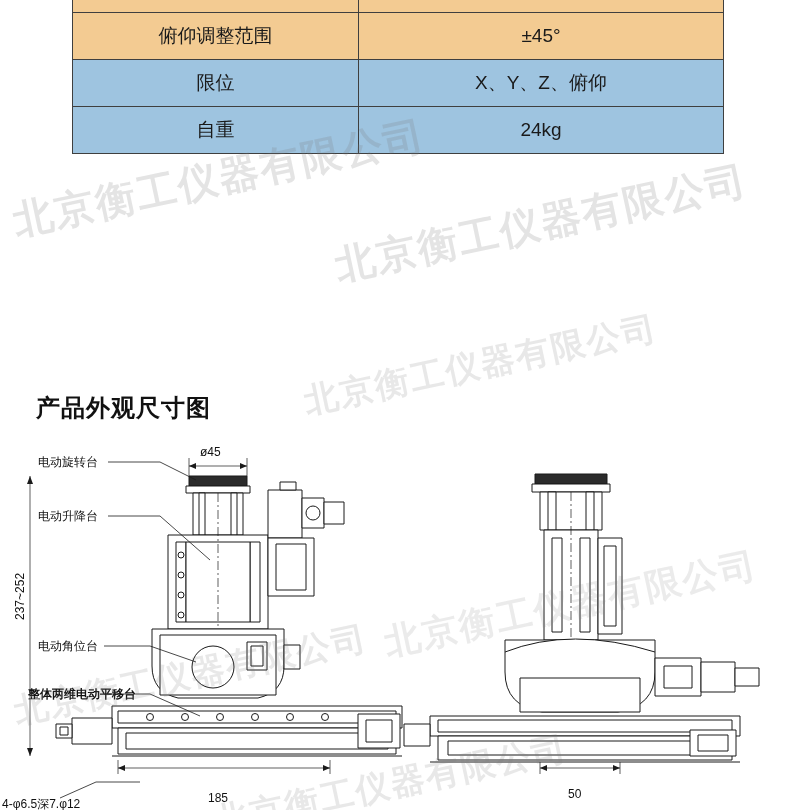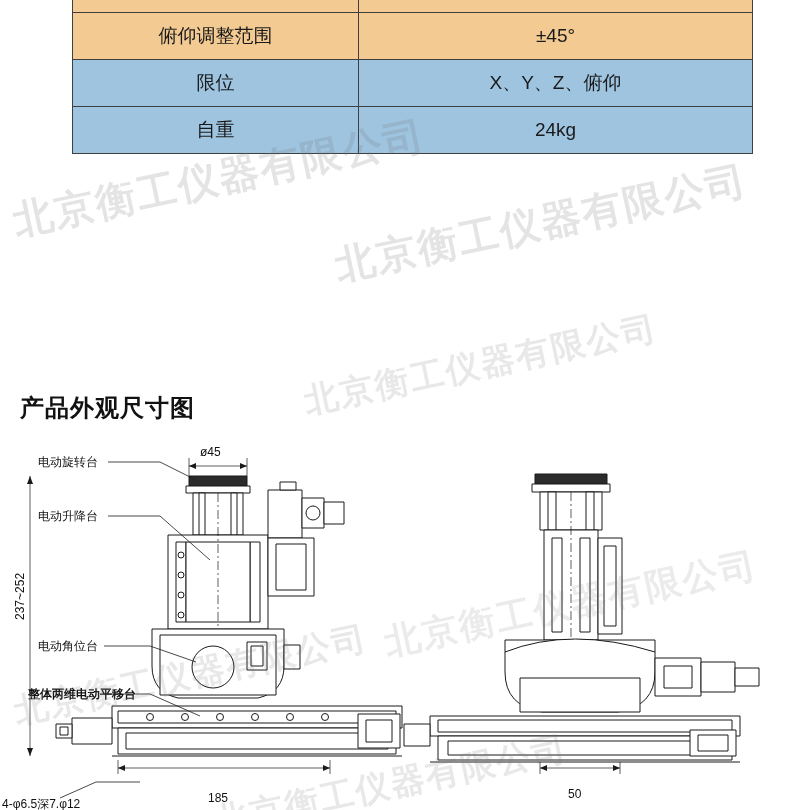--- a/index.html
+++ b/index.html
@@ -30,29 +30,29 @@
     border: 1px solid #3f3f3f;
     height: 47px;
     text-align: center;
     vertical-align: middle;
     font-size: 19px;
     color: #1a1a1a;
     font-family: "Liberation Sans", sans-serif;
     padding: 0 4px;
   }
   .spec-table td.label { width: 286px; }
-  .spec-table td.value { width: 394px; }
+  .spec-table td.value { width: 365px; }
   .row-blue td { background: #9ec4e0; }
   .row-tan  td { background: #f3cb92; }
   .spec-table tr.row-partial td { height: 14px; border-bottom: 1px solid #3f3f3f; }
 
   
   .section-title {
     position: absolute;
-    left: 20px; top: 392px;
+    left: 36px; top: 392px;
     font-size: 24px;
     font-weight: bold;
     color: #111;
     letter-spacing: 1px;
   }
 
   
   .drawing {
     position: absolute;
     left: 0; top: 430px;

